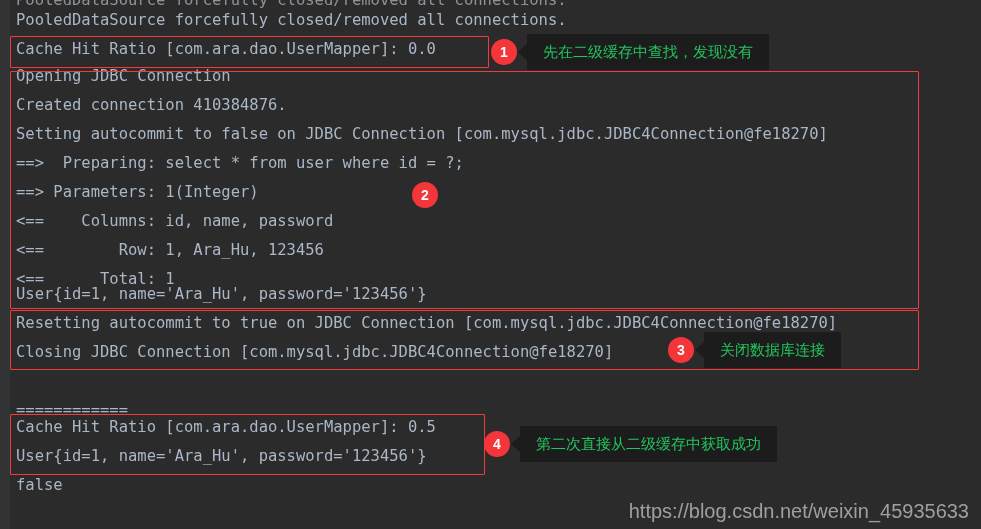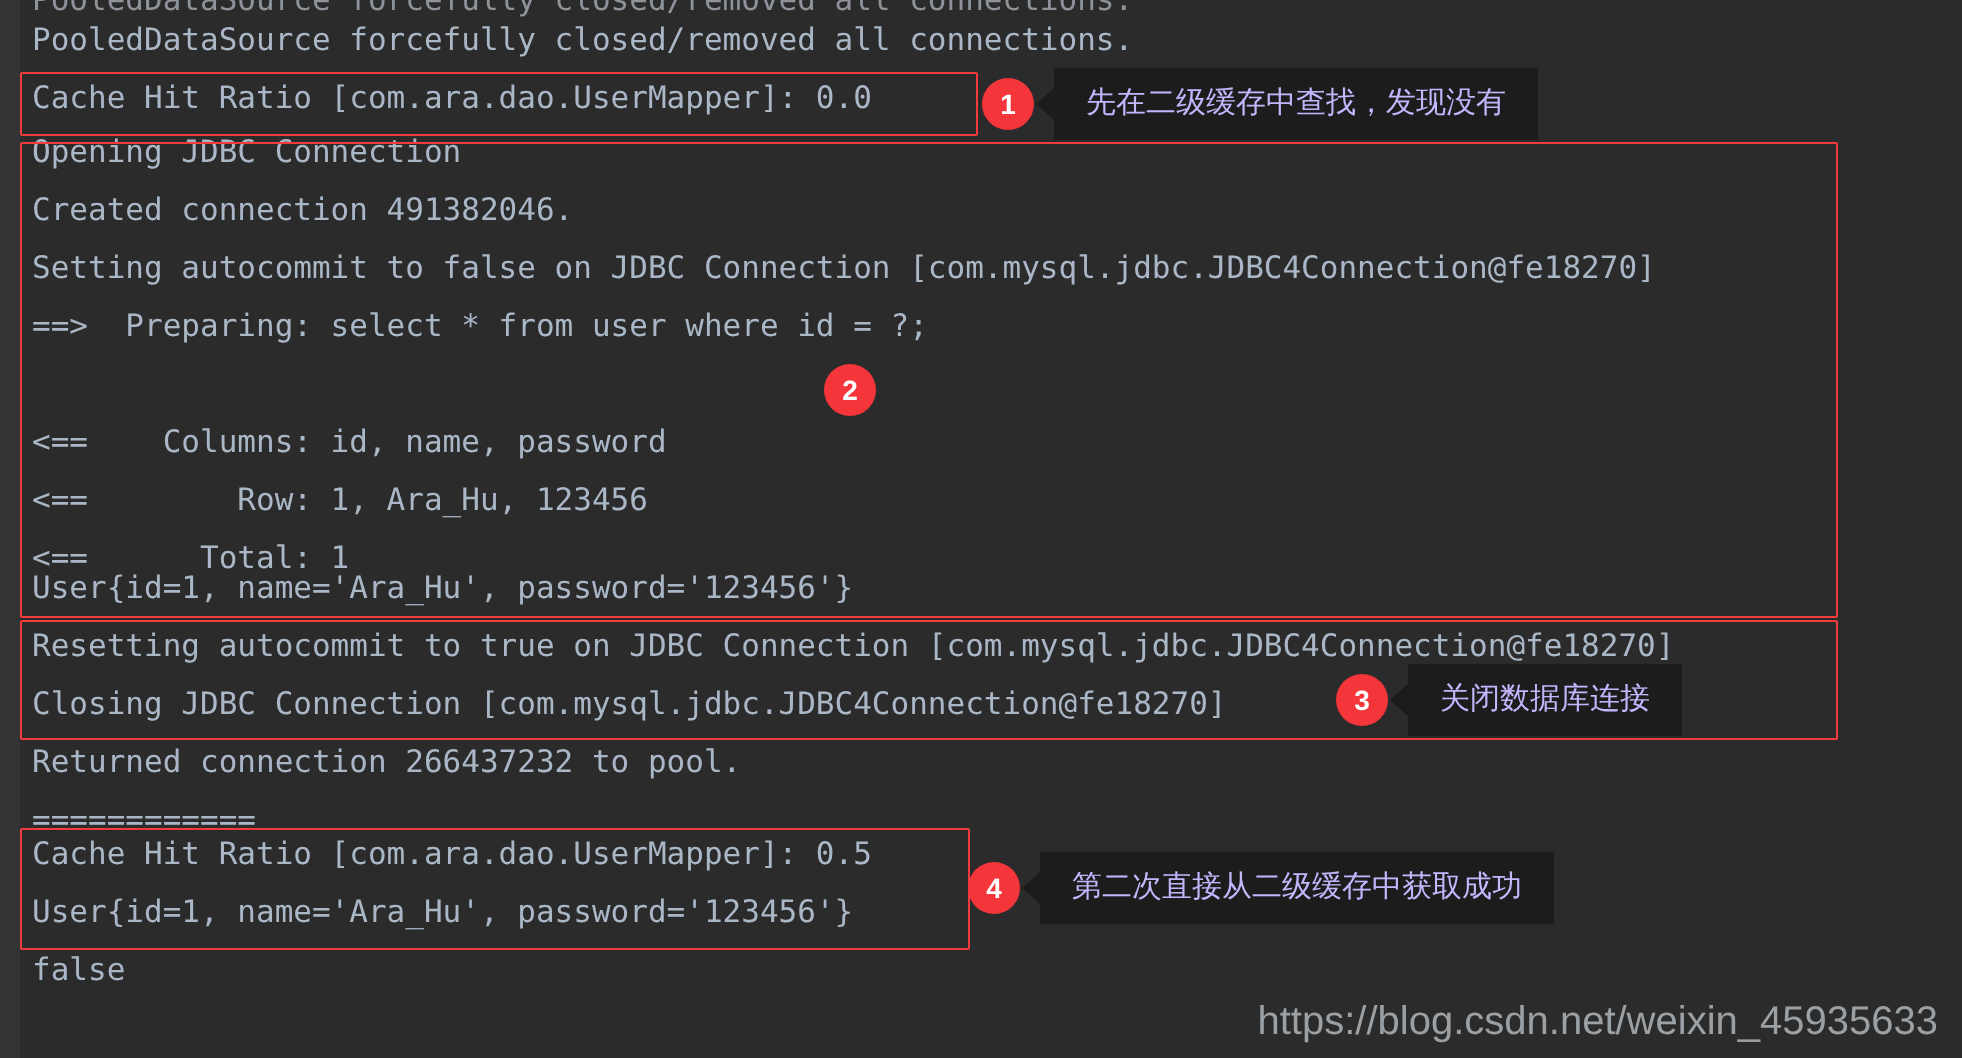--- a/index.html
+++ b/index.html
@@ -53,21 +53,21 @@
     font-family: "Liberation Sans", sans-serif;
     font-size: 14px;
     font-weight: bold;
     text-align: center;
     line-height: 26px;
     z-index: 12;
   }
   .callout {
     position: absolute;
     background: #1c1c1c;
-    color: #c4b5fd;
+    color: #22c55e;
     font-family: "Liberation Sans", sans-serif;
     font-size: 15px;
     line-height: 36px;
     height: 36px;
     padding: 0 16px;
     white-space: nowrap;
     z-index: 11;
   }
   .callout::before {
     content: "";
@@ -94,30 +94,30 @@
 
 <div id="root">
 
   <div class="gutter"></div>
 
   <div class="console">
     <div class="line faded" style="top:-14px;">PooledDataSource forcefully closed/removed all connections.</div>
     <div class="line" style="top:6px;">PooledDataSource forcefully closed/removed all connections.</div>
     <div class="line" style="top:35px;">Cache Hit Ratio [com.ara.dao.UserMapper]: 0.0</div>
     <div class="line" style="top:62px;">Opening JDBC Connection</div>
-    <div class="line" style="top:91px;">Created connection 491382046.</div>
+    <div class="line" style="top:91px;">Created connection 410384876.</div>
     <div class="line" style="top:120px;">Setting autocommit to false on JDBC Connection [com.mysql.jdbc.JDBC4Connection@fe18270]</div>
     <div class="line" style="top:149px;">==&gt;  Preparing: select * from user where id = ?;</div>
+    <div class="line" style="top:178px;">==&gt; Parameters: 1(Integer)</div>
     <div class="line" style="top:207px;">&lt;==    Columns: id, name, password</div>
     <div class="line" style="top:236px;">&lt;==        Row: 1, Ara_Hu, 123456</div>
     <div class="line" style="top:265px;">&lt;==      Total: 1</div>
     <div class="line" style="top:280px;">User{id=1, name='Ara_Hu', password='123456'}</div>
     <div class="line" style="top:309px;">Resetting autocommit to true on JDBC Connection [com.mysql.jdbc.JDBC4Connection@fe18270]</div>
     <div class="line" style="top:338px;">Closing JDBC Connection [com.mysql.jdbc.JDBC4Connection@fe18270]</div>
-    <div class="line" style="top:367px;">Returned connection 266437232 to pool.</div>
     <div class="line" style="top:396px;">============</div>
     <div class="line" style="top:413px;">Cache Hit Ratio [com.ara.dao.UserMapper]: 0.5</div>
     <div class="line" style="top:442px;">User{id=1, name='Ara_Hu', password='123456'}</div>
     <div class="line" style="top:471px;">false</div>
   </div>
 
   <div class="box" style="left:10px;  top:36px;  width:479px; height:32px;"></div>
   <div class="box" style="left:10px;  top:71px;  width:909px; height:238px;"></div>
   <div class="box" style="left:10px;  top:310px; width:909px; height:60px;"></div>
   <div class="box" style="left:10px;  top:414px; width:475px; height:61px;"></div>

